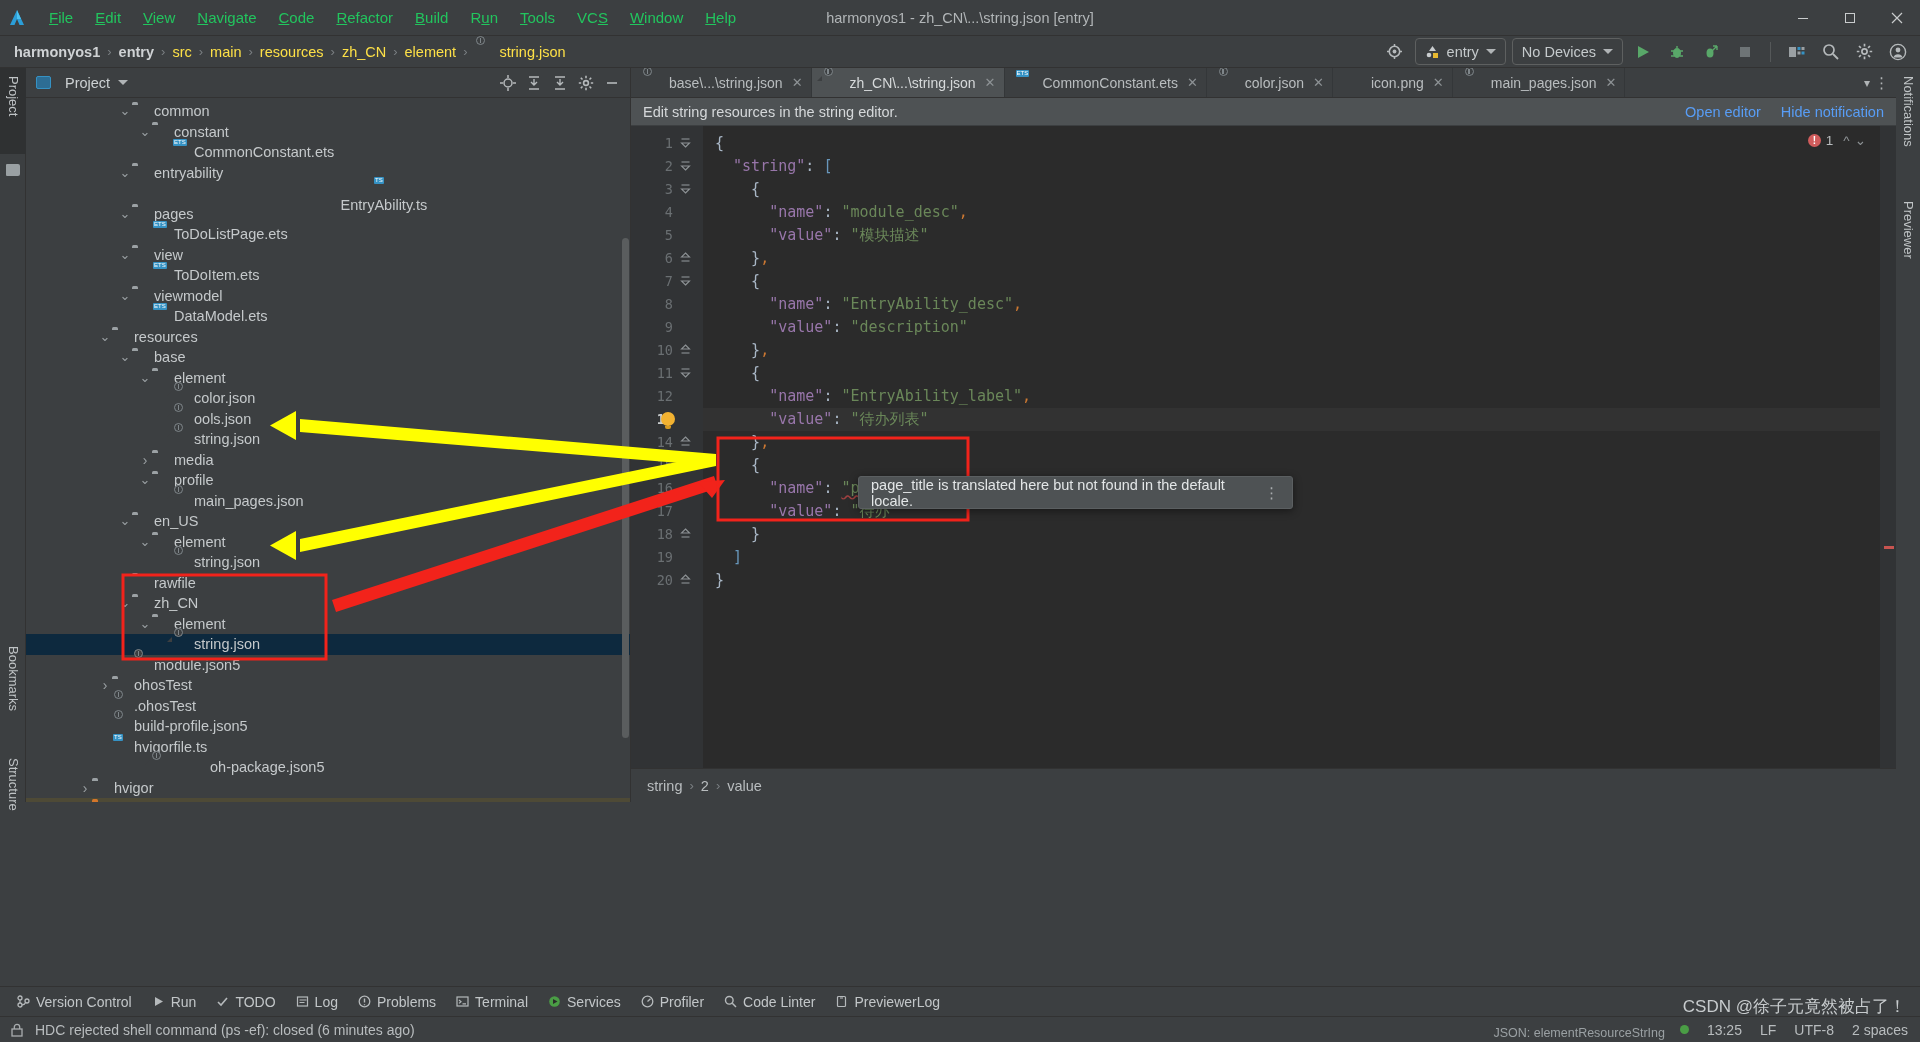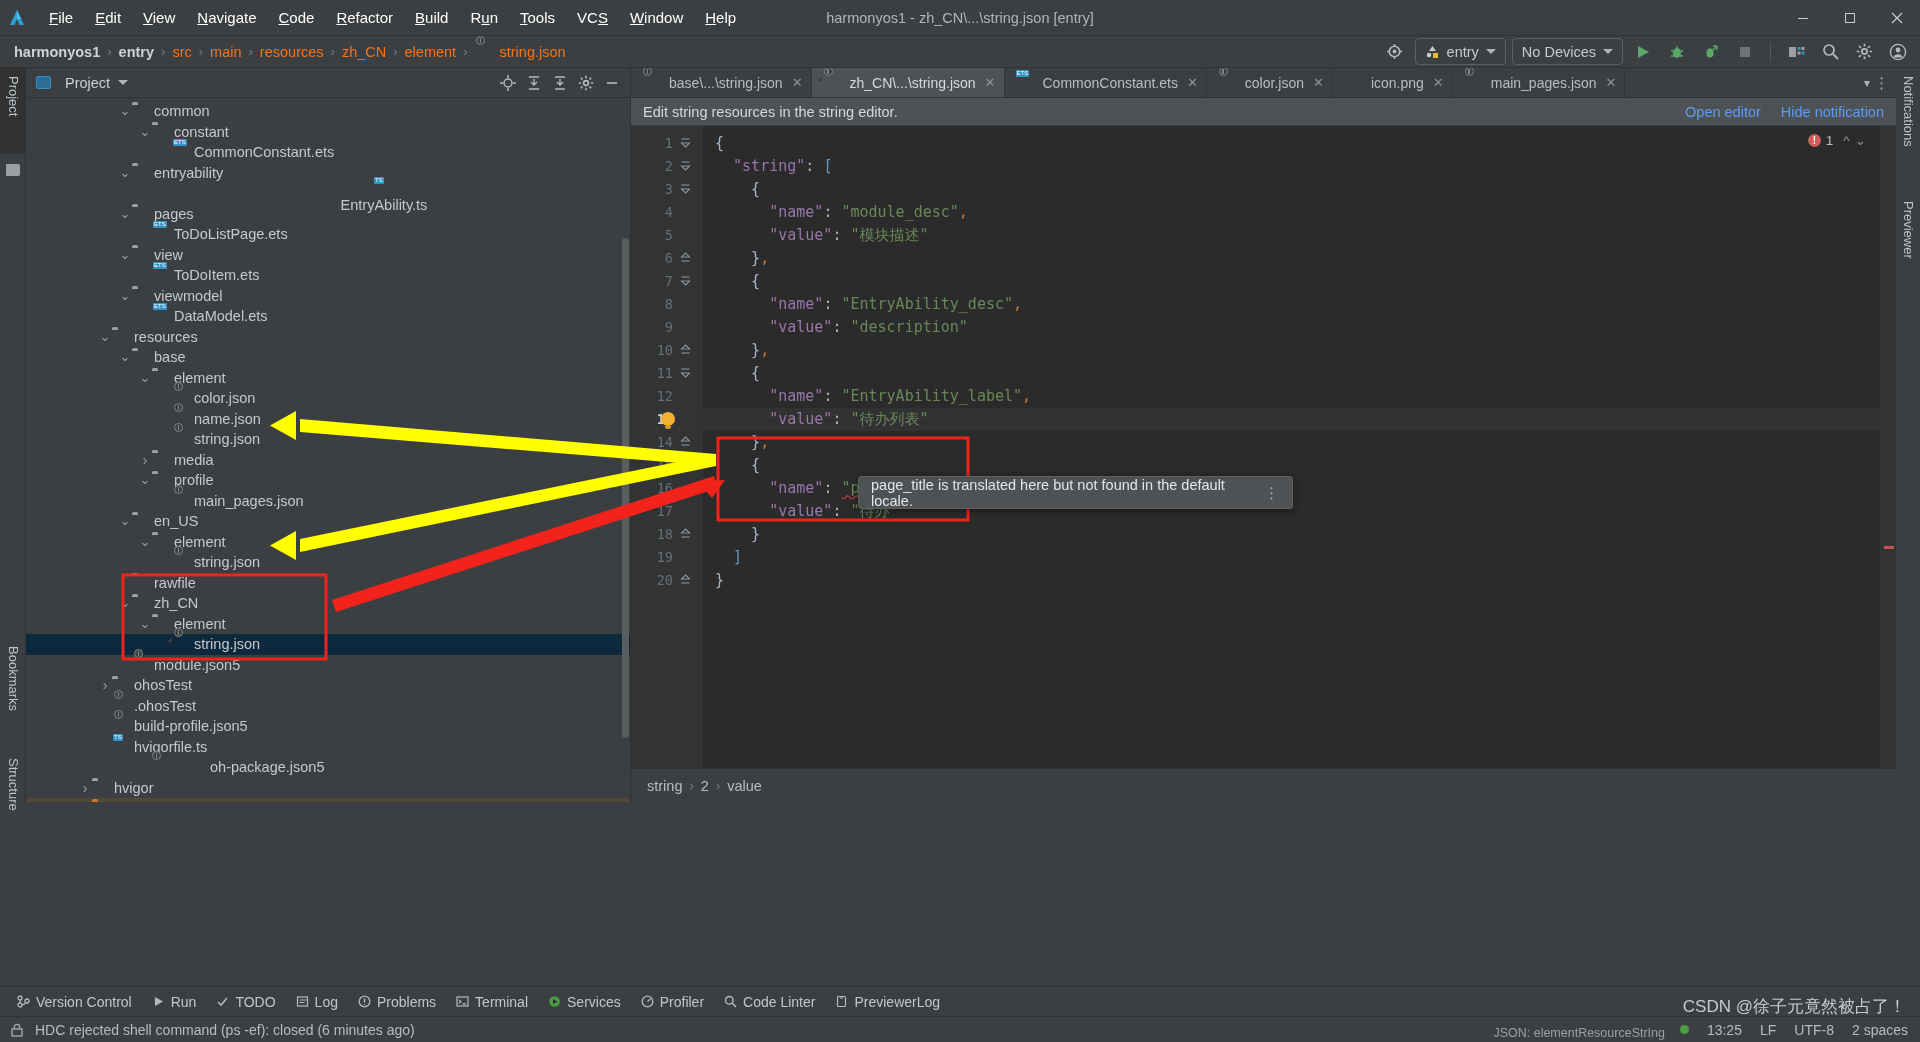--- a/index.html
+++ b/index.html
@@ -15,37 +15,37 @@
   
   .titlebar {
     position: absolute; top: 0; left: 0; width: 1920px; height: 36px;
     background: #3c3f41; display: flex; align-items: center;
     border-bottom: 1px solid #323232;
   }
   .app-logo { width: 34px; display: flex; align-items: center; justify-content: center; }
   .app-logo svg { display:block; }
   .menu { display: flex; align-items: center; gap: 0px; margin-left: 4px; }
   .menu-item {
-    padding: 4px 11px; font-size: 15px; color: #ffffff; cursor: default; white-space: nowrap;
+    padding: 4px 11px; font-size: 15px; color: #22c55e; cursor: default; white-space: nowrap;
   }
   .menu-item u { text-decoration: underline; }
   .win-title {
     position: absolute; left: 0; right: 0; text-align: center;
     font-size: 14.5px; color: #b2b6b8; pointer-events: none;
   }
   .win-ctrls { position: absolute; right: 0; top: 0; height: 36px; display: flex; }
   .win-btn { width: 47px; height: 36px; display:flex; align-items:center; justify-content:center; color:#c9cccd; font-size:16px; }
 
   
   .navbar {
     position: absolute; top: 36px; left: 0; width: 1920px; height: 32px;
     background: #3c3f41; display: flex; align-items: center; padding-left: 14px;
     border-bottom: 1px solid #323232;
   }
-  .crumb { display:flex; align-items:center; font-size: 14.5px; color: #f97316; }
+  .crumb { display:flex; align-items:center; font-size: 14.5px; color: #fde047; }
   .crumb.bold { font-weight: bold; color: #cfd2d4; }
   .crumb-sep { color: #7a7f82; margin: 0 7px; font-size: 13px; }
   .navbar-right { position:absolute; right: 8px; display:flex; align-items:center; gap: 6px; }
   .tb-btn { width: 28px; height: 26px; display:flex; align-items:center; justify-content:center; border-radius:3px; }
   .combo {
     display:flex; align-items:center; gap:7px; height: 27px; padding: 0 9px;
     border:1px solid #5e6060; border-radius: 4px; color:#c5cacc; font-size:14.5px;
     background: transparent;
   }
   .caret { width:0;height:0;border-left:5px solid transparent;border-right:5px solid transparent;border-top:5px solid #b0b4b6; }
@@ -485,21 +485,21 @@
         <span>element</span>
       </div>
       <div class="row" style="padding-left: 132px;">
         <span class="chev"></span>
         <span class="ficon"><span class="fileicon"><span class="jsonmark"></span></span></span>
         <span>color.json</span>
       </div>
       <div class="row" style="padding-left: 132px;">
         <span class="chev"></span>
         <span class="ficon"><span class="fileicon"><span class="jsonmark"></span></span></span>
-        <span>name.json</span>
+        <span>ools.json</span>
       </div>
       <div class="row" style="padding-left: 132px;">
         <span class="chev"></span>
         <span class="ficon"><span class="fileicon"><span class="jsonmark"></span></span></span>
         <span>string.json</span>
       </div>
       <div class="row" style="padding-left: 112px;">
         <span class="chev" style="font-size: 14px;">›</span>
         <span class="ficon"><span class="folder"></span></span>
         <span>media</span>

